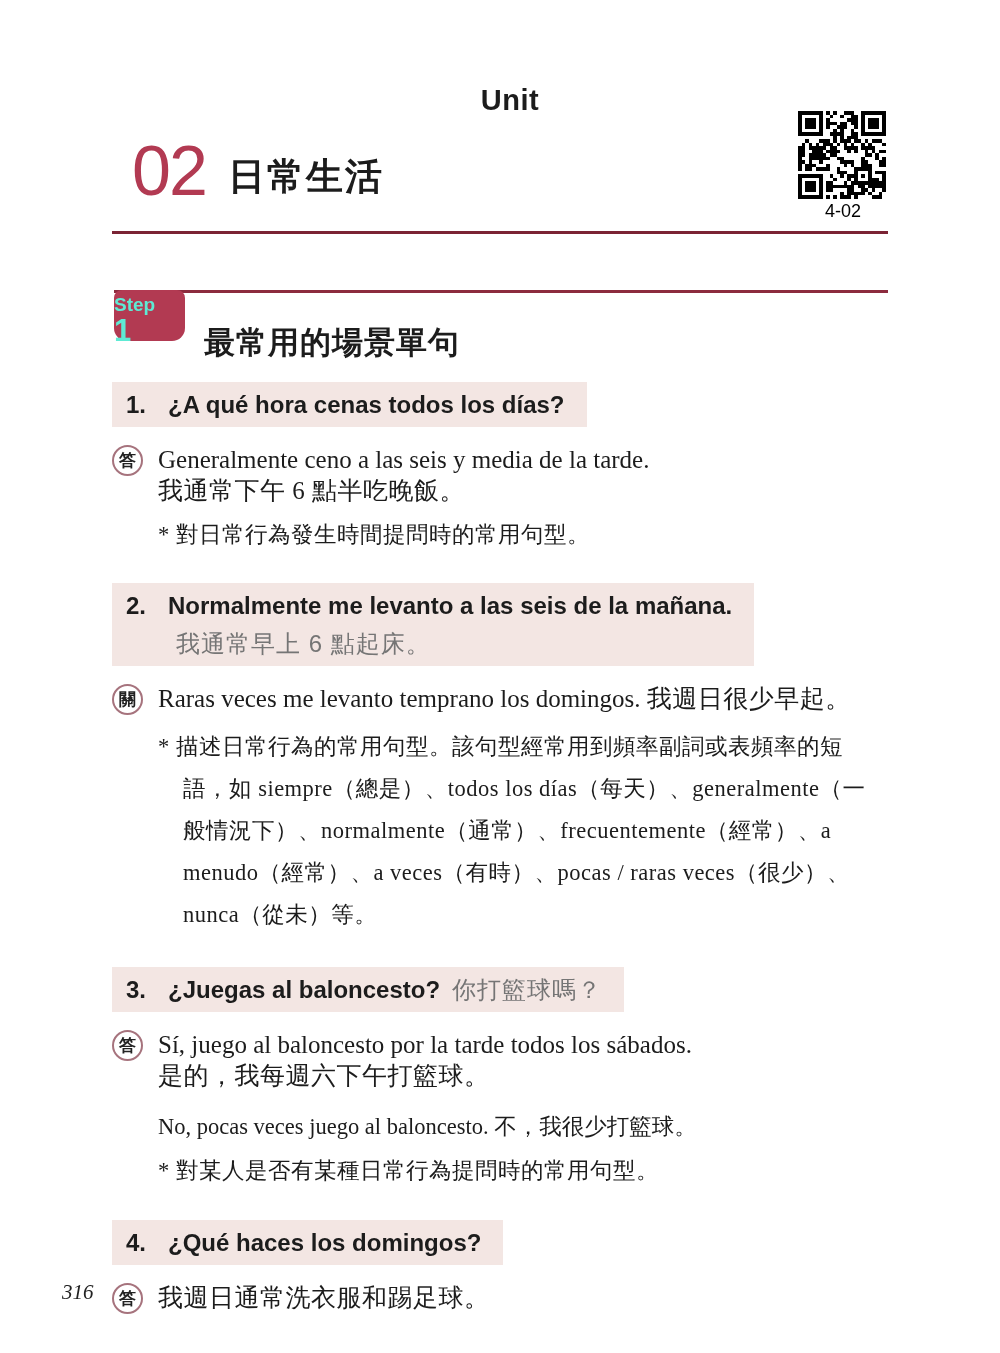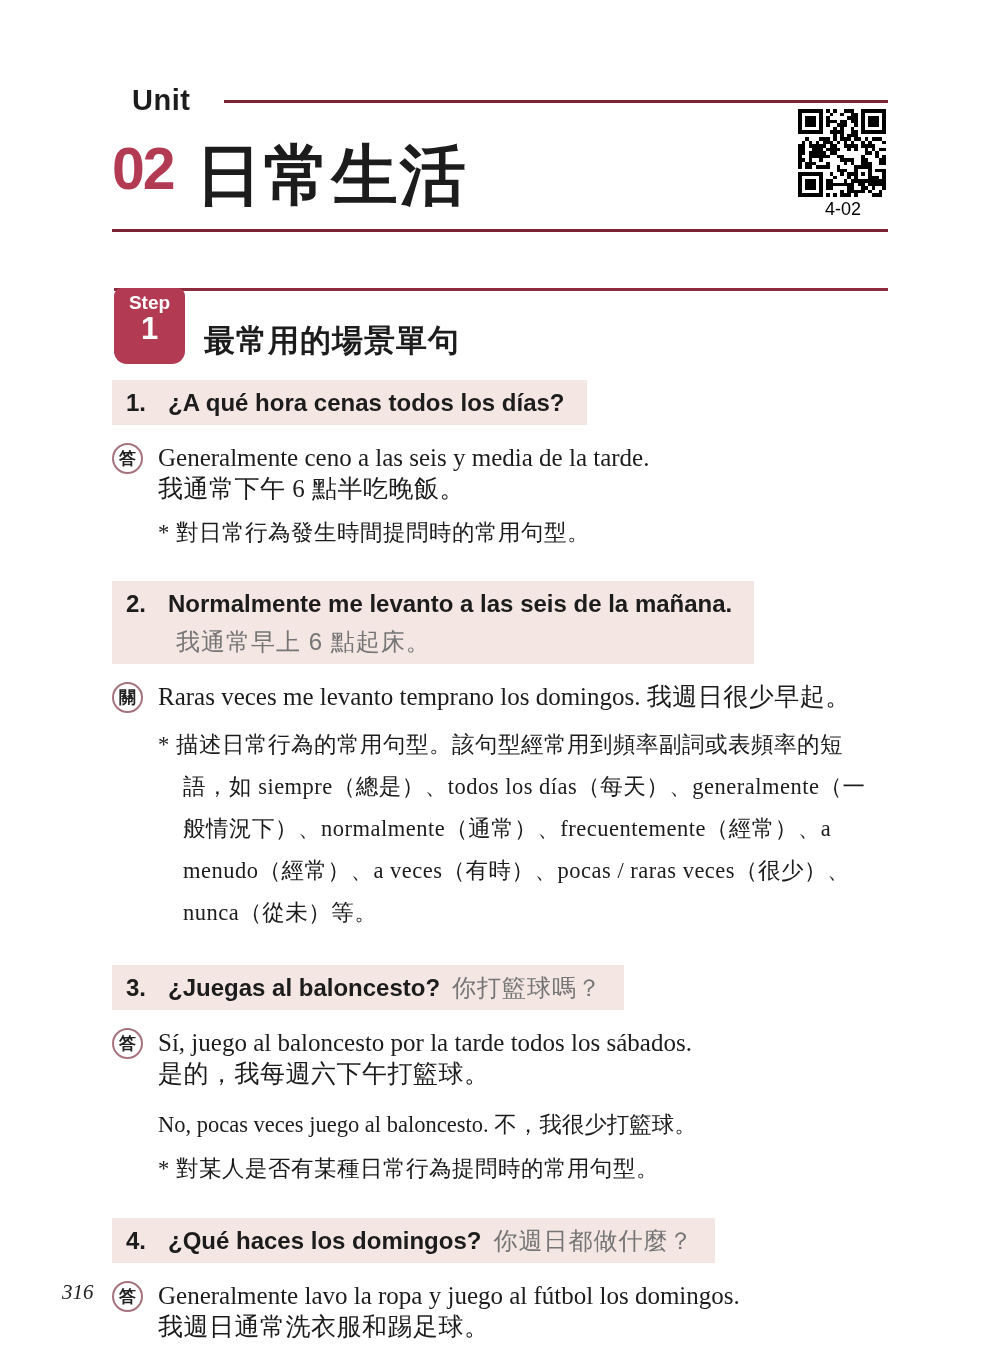--- a/index.html
+++ b/index.html
@@ -15,43 +15,43 @@
   body{font-family:"Liberation Sans",sans-serif;color:var(--ink);}
   .page{
     position:relative;
     width:1000px;height:1353px;
     background:#ffffff;
     padding:84px 112px 0 112px;
     overflow:hidden;
   }
 
   
-  .unit-row{display:flex;align-items:center;margin-left:20px;}
+  .unit-row{display:flex;align-items:center;margin-left:20px;flex-direction:column;}
   .unit-label{font-size:29px;font-weight:700;letter-spacing:0.5px;}
   .unit-rule{flex:1;height:3px;background:var(--rule);margin-left:34px;margin-top:2px;}
   .title-row{position:relative;display:flex;align-items:flex-end;margin-top:0px;height:96px;}
   .unit-number{
-    font-size:59px;line-height:88px;font-weight:700;color:var(--accent);
-    letter-spacing:-2px;margin-left:0;
-  }
-  .unit-title{font-size:66px;font-weight:700;line-height:60px;margin-left:22px;margin-bottom:8px;letter-spacing:2px;}
+    font-size:70px;line-height:88px;font-weight:400;color:var(--accent);
+    letter-spacing:-2px;margin-left:20px;
+  }
+  .unit-title{font-size:37px;font-weight:700;line-height:60px;margin-left:22px;margin-bottom:8px;letter-spacing:2px;}
   .qr-block{position:absolute;right:0;top:-8px;width:90px;text-align:center;}
   .qr-block svg{display:block;width:88px;height:88px;}
   .qr-caption{font-size:18px;margin-top:2px;color:#000000;}
   .header-rule{height:3px;background:var(--rule);margin-top:16px;}
 
   
   .step{position:relative;margin-top:56px;height:66px;}
   .step-line{position:absolute;top:0;left:2px;right:0;height:3px;background:#8c2b3e;}
   .step-badge{
     position:absolute;left:2px;top:0;
-    width:71px;height:76px;
+    width:71px;height:51px;
     background:var(--accent);
     border-radius:8px 8px 13px 13px;
-    color:#ffffff;text-align:center;
+    color:#5eead4;text-align:left;
     padding-top:5px;
   }
   .step-badge .step-word{display:block;font-size:19px;font-weight:700;line-height:20px;}
   .step-badge .step-num{display:block;font-size:31px;font-weight:700;line-height:32px;}
   .step-heading{font-size:31px;font-weight:700;margin-left:92px;padding-top:32px;letter-spacing:1px;}
 
   
   .item{margin-top:26px;}
   .q-bar{
     display:flex;align-items:flex-start;
@@ -420,26 +420,24 @@
       <span class="es">No, pocas veces juego al baloncesto.</span>
       <span class="zh">不，我很少打籃球。</span>
     </div>
     <div class="note">* 對某人是否有某種日常行為提問時的常用句型。</div>
   </section>
 
   <section class="item" style="margin-top:34px;">
     <div class="q-bar">
       <span class="q-num">4.</span>
       <span class="q-es">¿Qué haces los domingos?</span>
-      <span class="q-zh">你週日都做什麼？</span>
     </div>
     <div class="answer">
       <span class="marker">答</span>
       <div class="answer-body">
-        <div class="es">Generalmente lavo la ropa y juego al fútbol los domingos.</div>
         <div class="zh">我週日通常洗衣服和踢足球。</div>
       </div>
     </div>
 
   </section>
 
   <div class="page-number">316</div>
 </div>
 
 </body></html>

